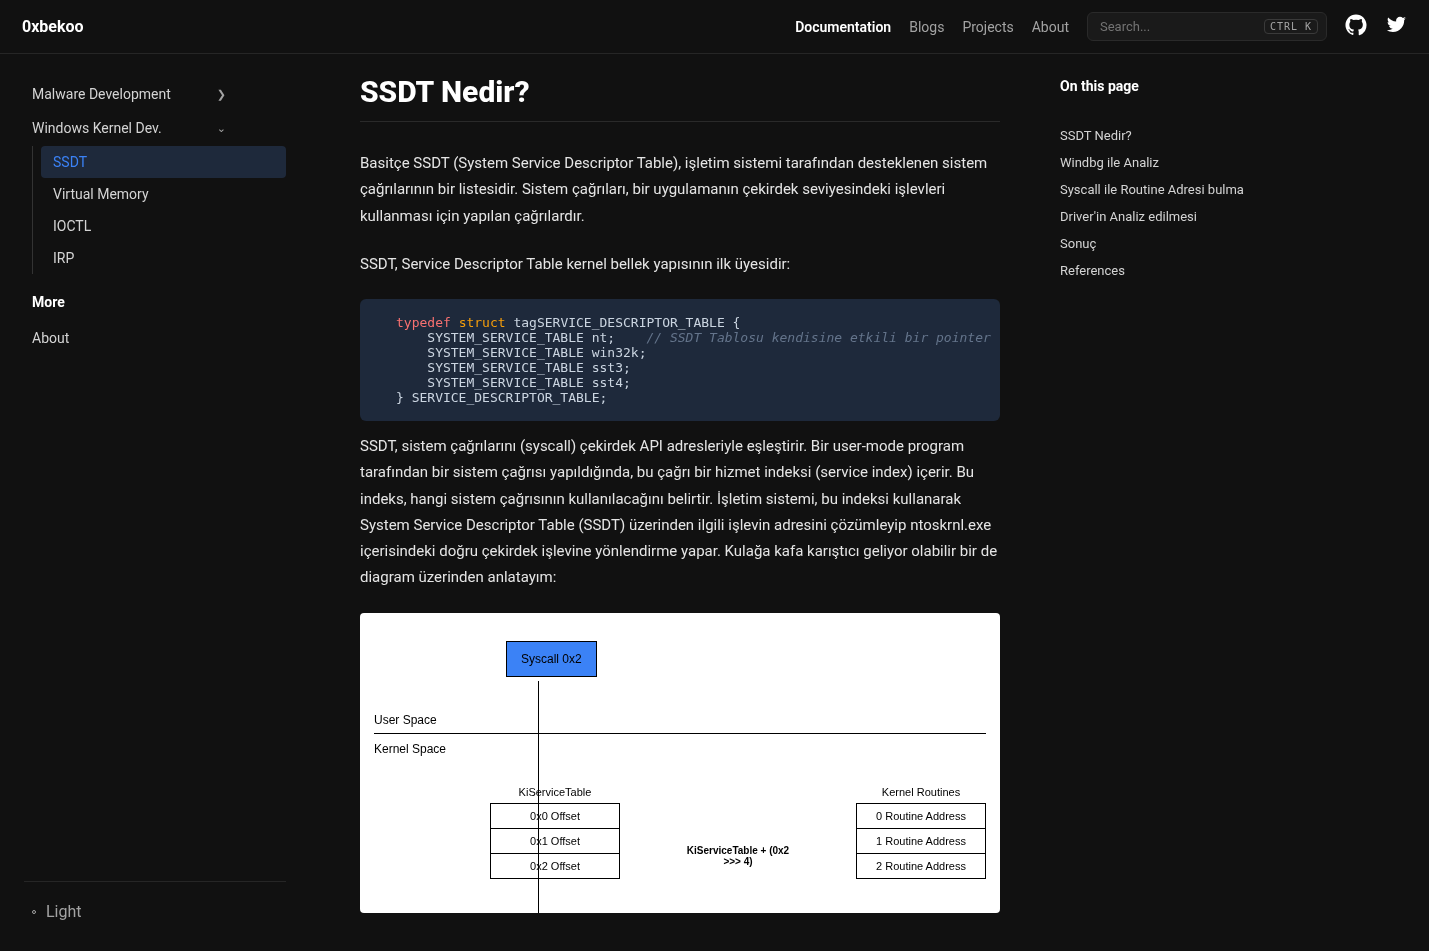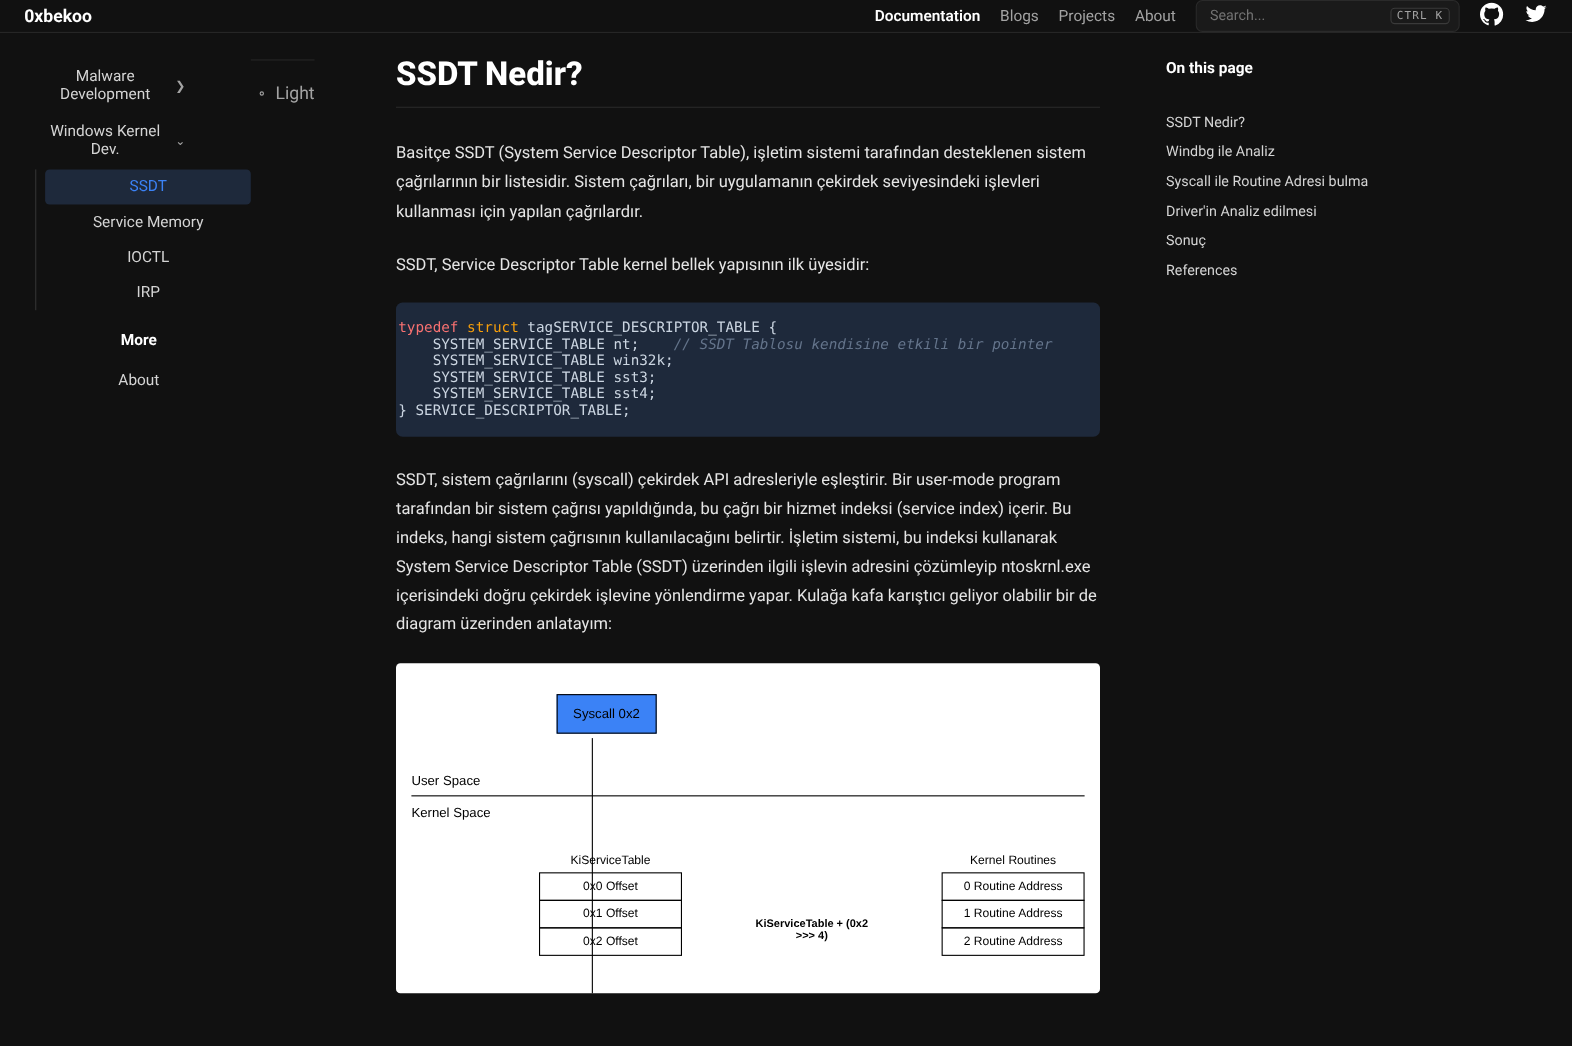--- a/index.html
+++ b/index.html
@@ -7,42 +7,41 @@
   background: #111111;
   color: #e5e5e5;
   font-family: -apple-system, BlinkMacSystemFont, "Segoe UI", Roboto, sans-serif;
   font-size: 14px;
   min-height: 951px;
 }
 .header {
   display: flex;
   align-items: center;
   justify-content: space-between;
-  padding: 0 22px;
+  padding: 12px 22px;
   border-bottom: 1px solid #262626;
   gap: 24px;
 }
 .logo { font-weight: 700; font-size: 16px; color: #fff; }
 .nav-right { display: flex; align-items: center; gap: 18px; }
 .nav-links { display: flex; gap: 18px; font-size: 14px; }
 .nav-links span { color: #a3a3a3; cursor: pointer; }
 .nav-links span.active { color: #fff; font-weight: 600; }
 .search-box {
   display: flex; align-items: center; justify-content: space-between;
   background: #1a1a1a; border: 1px solid #2a2a2a; border-radius: 6px;
   padding: 6px 8px 6px 12px; width: 240px; color: #737373; font-size: 13px;
 }
 .kbd { border: 1px solid #3a3a3a; border-radius: 4px; padding: 1px 5px; font-size: 10px; letter-spacing: 1px; font-family: monospace; color: #a3a3a3; }
 .icon-link svg { fill: #fff; }
 .layout { display: flex; }
 .sidebar {
   width: 300px; padding: 24px 14px 24px 24px; flex-shrink: 0;
-  display: flex; flex-direction: row; justify-content: space-between;
+  display: flex; flex-direction: column; justify-content: space-between;
   height: calc(951px - 60px);
-  text-align: center;
 }
 .sidebar-top { display: flex; flex-direction: column; gap: 2px; }
 .side-row {
   display: flex; justify-content: space-between; align-items: center;
   padding: 8px 60px 8px 8px; color: #d4d4d4; font-size: 14px; cursor: pointer;
 }
 .side-row .chev { color: #a3a3a3; font-size: 11px; }
 .sub-items { margin-left: 8px; border-left: 1px solid #333; }
 .sub-item {
   padding: 8px 12px 8px 20px; margin-left: 0; color: #d4d4d4; font-size: 14px;
@@ -56,23 +55,23 @@
 .about-item { padding: 8px 8px; color: #d4d4d4; cursor: pointer; }
 .sidebar-bottom { border-top: 1px solid #262626; padding-top: 20px; }
 .theme-toggle { display: flex; align-items: center; gap: 10px; color: #a3a3a3; font-size: 16px; padding-left: 8px; cursor: pointer;}
 .theme-dot { width: 4px; height: 4px; border: 1px solid #a3a3a3; border-radius: 50%; }
 .main {
   flex: 1; padding: 20px 40px 40px 60px; max-width: 740px;
 }
 h1 { font-size: 30px; font-weight: 800; color: #fff; padding-bottom: 12px; border-bottom: 1px solid #2a2a2a; margin-bottom: 28px; }
 .para { font-size: 15px; line-height: 1.75; color: #e5e5e5; margin-bottom: 22px; }
 .code-block {
-  background: #1e293b; border-radius: 6px; padding: 16px 2px;
+  background: #1e293b; border-radius: 6px; padding: 16px 36px;
   font-family: ui-monospace, Menlo, Consolas, monospace; font-size: 13px;
-  color: #cbd5e1; white-space: pre; overflow-x: auto; margin-bottom: 26px;
+  color: #cbd5e1; white-space: pre; overflow-x: auto; margin-bottom: 12px;
 }
 .kw1 { color: #f87171; }
 .kw2 { color: #f59e0b; }
 .cm { color: #64748b; font-style: italic; }
 .diagram {
   background: #fff; color: #000; border-radius: 4px; padding: 28px 14px 10px 14px;
   font-family: Arial, sans-serif; height: 300px; overflow: hidden; position: relative;
 }
 .syscall-box {
   border: 1px solid #000; padding: 10px 14px; font-size: 12px; width: fit-content;
@@ -130,21 +129,21 @@
       <div class="side-row">
         <span>Malware Development</span>
         <span class="chev">❯</span>
       </div>
       <div class="side-row">
         <span>Windows Kernel Dev.</span>
         <span class="chev">⌄</span>
       </div>
       <div class="sub-items">
         <div class="sub-item active">SSDT</div>
-        <div class="sub-item">Service Memory</div>
+        <div class="sub-item">Virtual Memory</div>
         <div class="sub-item">IOCTL</div>
         <div class="sub-item">IRP</div>
       </div>
       <div class="section-label">More</div>
       <div class="about-item">About</div>
     </div>
     <div class="sidebar-bottom">
       <div class="theme-toggle">
         <span class="theme-dot"></span>
         <span>Light</span>

